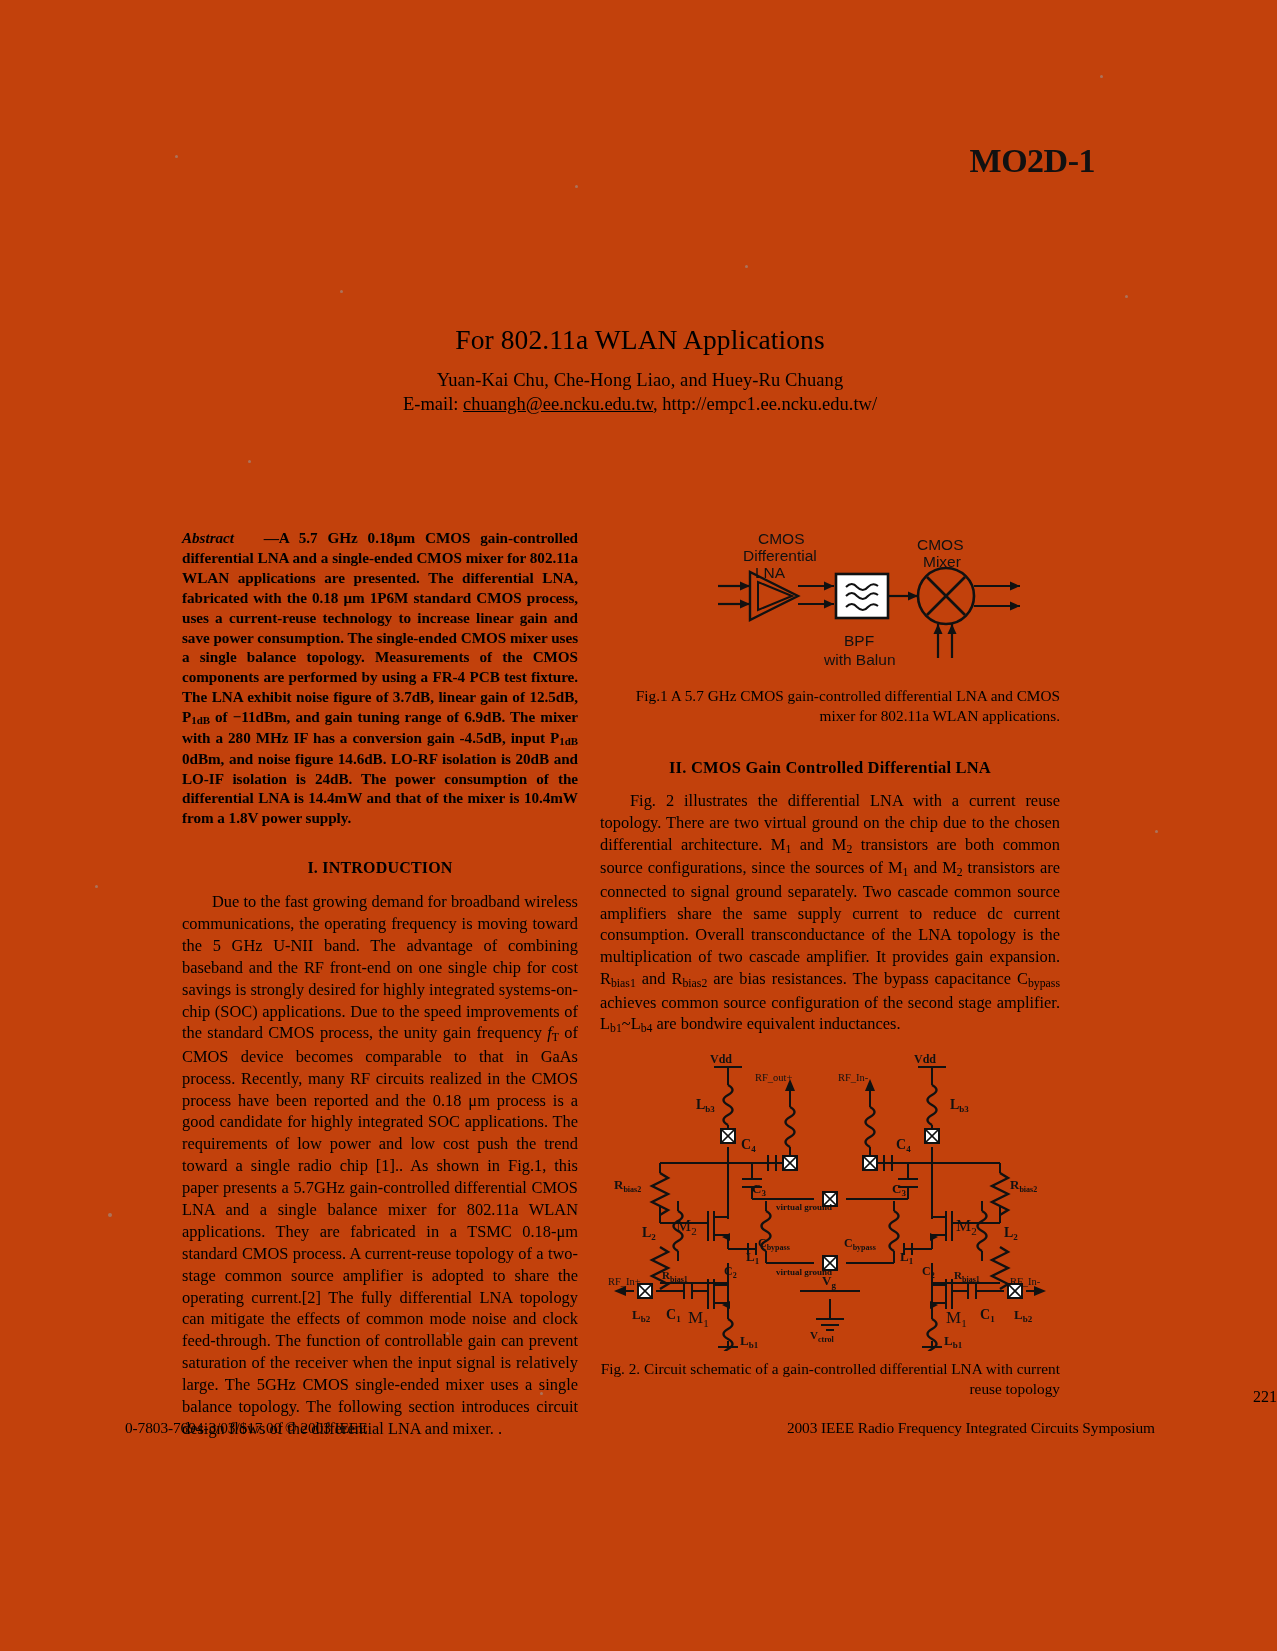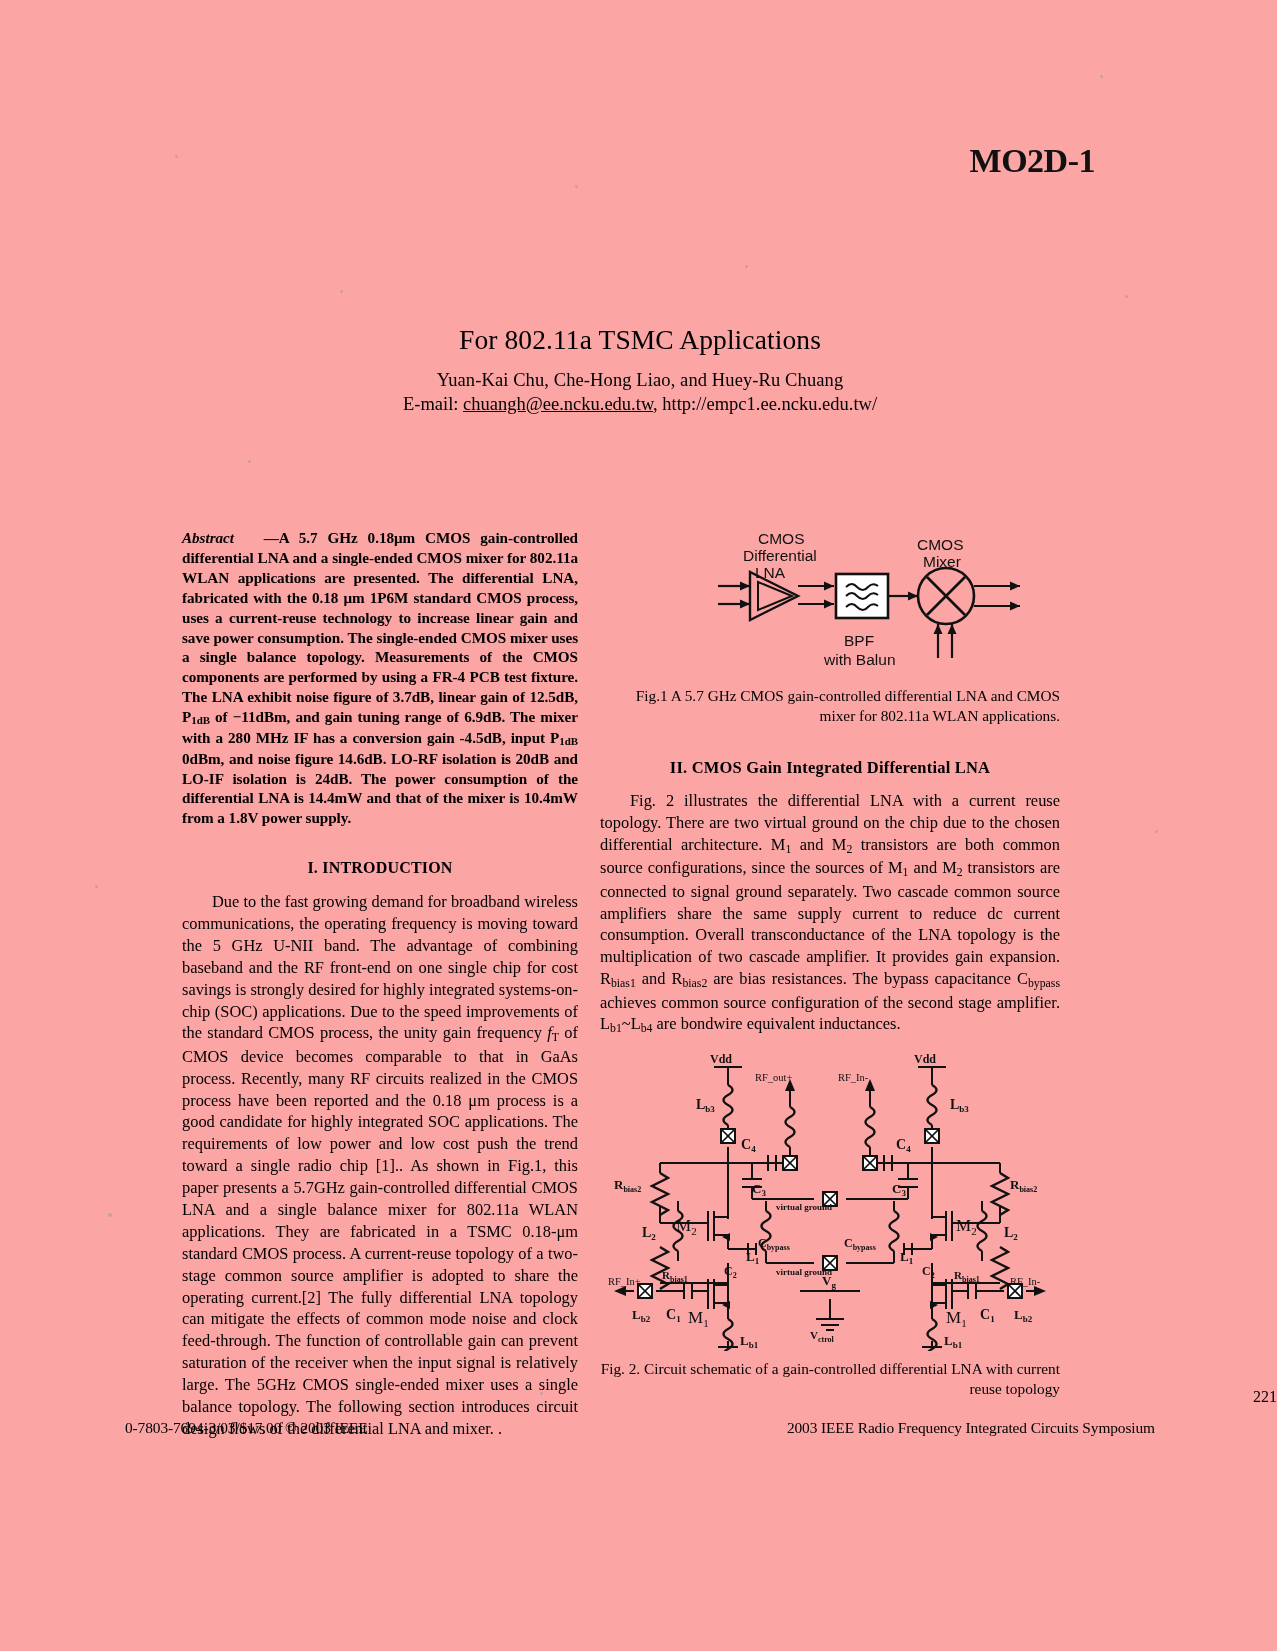--- a/index.html
+++ b/index.html
@@ -10,21 +10,21 @@
   }
   body {
     font-family: "Liberation Serif", serif;
     color: #000000;
   }
   .page {
     position: relative;
     width: 1277px;
     height: 1651px;
     margin: 0 auto;
-    background: #fca5a5;
+    background: #c2410c;
     overflow: hidden;
   }
 
   
   .doc-id {
     position: absolute;
     top: 142px;
     right: 182px;
     font-family: "Liberation Serif", serif;
     font-weight: bold;
@@ -179,21 +179,21 @@
   <div class="speck" style="left:108px; top:1213px; width:4px; height:4px;"></div>
   <div class="speck" style="left:446px; top:1332px; width:3px; height:3px;"></div>
   <div class="speck" style="left:540px; top:1392px; width:3px; height:3px;"></div>
   <div class="speck" style="left:440px; top:1430px; width:3px; height:3px;"></div>
   <div class="speck" style="left:248px; top:460px; width:3px; height:3px;"></div>
 
   <div class="doc-id">MO2D-1</div>
 
   <div class="title-block">
     <div class="paper-title">
-      <div>For 802.11a TSMC Applications</div>
+      <div>For 802.11a WLAN Applications</div>
     </div>
     <div class="authors">Yuan-Kai Chu, Che-Hong Liao, and Huey-Ru Chuang</div>
     <div class="contact">
       <span>E-mail: </span><span class="email-link">chuangh@ee.ncku.edu.tw</span><span>, http://empc1.ee.ncku.edu.tw/</span>
     </div>
   </div>
 
   <div class="col col-left">
 
     <div class="abstract">
@@ -258,21 +258,21 @@
           <text x="317" y="22">CMOS</text>
           <text x="323" y="39">Mixer</text>
           <text x="244" y="118">BPF</text>
           <text x="224" y="137">with Balun</text>
         </g>
       </svg>
     </div>
 
     <div class="fig-cap">Fig.1   A 5.7 GHz CMOS gain-controlled differential LNA and CMOS mixer for 802.11a WLAN applications.</div>
 
-    <div class="sec-head mixed">II. CMOS Gain Integrated Differential LNA</div>
+    <div class="sec-head mixed">II. CMOS Gain Controlled Differential LNA</div>
 
     <p class="body"><span>Fig. 2 illustrates the differential LNA with a current reuse topology. There are two virtual ground on the chip due to the chosen differential architecture. M</span><sub>1</sub><span> and M</span><sub>2</sub><span> transistors are both common source configurations, since the sources of M</span><sub>1</sub><span> and M</span><sub>2</sub><span> transistors are connected to signal ground separately. Two cascade common source amplifiers share the same supply current to reduce dc current consumption. Overall transconductance of the LNA topology is the multiplication of two cascade amplifier. It provides gain expansion. R</span><sub>bias1</sub><span> and R</span><sub>bias2</sub><span> are bias resistances. The bypass capacitance C</span><sub>bypass</sub><span> achieves common source configuration of the second stage amplifier. L</span><sub>b1</sub><span>~L</span><sub>b4</sub><span> are bondwire equivalent inductances.</span></p>
 
     <div class="fig2-wrap">
       <svg width="460" height="300" viewBox="0 0 460 300">
         <defs>
           <g id="coil-v">
             <path d="M0,0 q9,5 0,10 q-9,5 0,10 q9,5 0,10 q-9,5 0,10" fill="none" stroke="#111" stroke-width="2.4"></path>
           </g>
           <g id="xbox">

